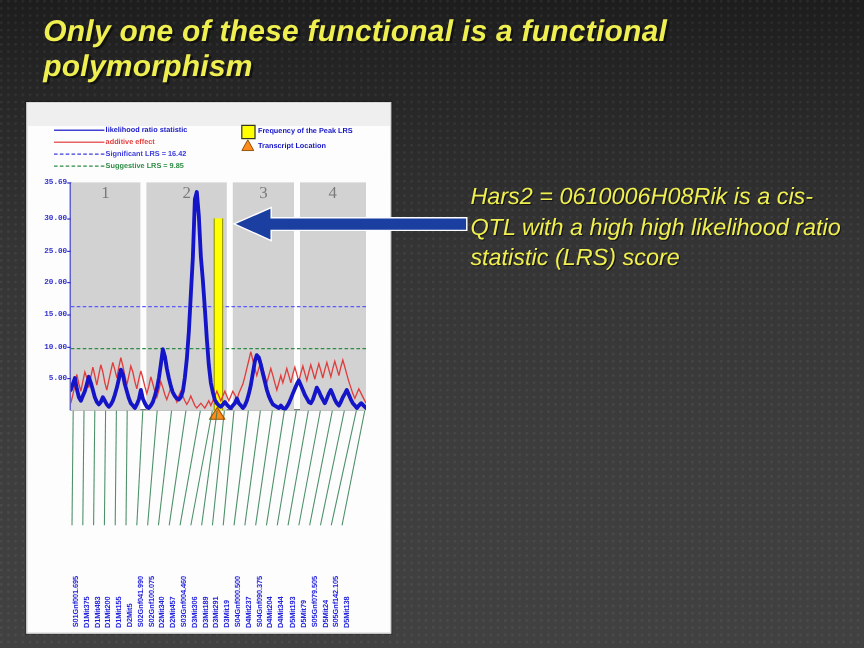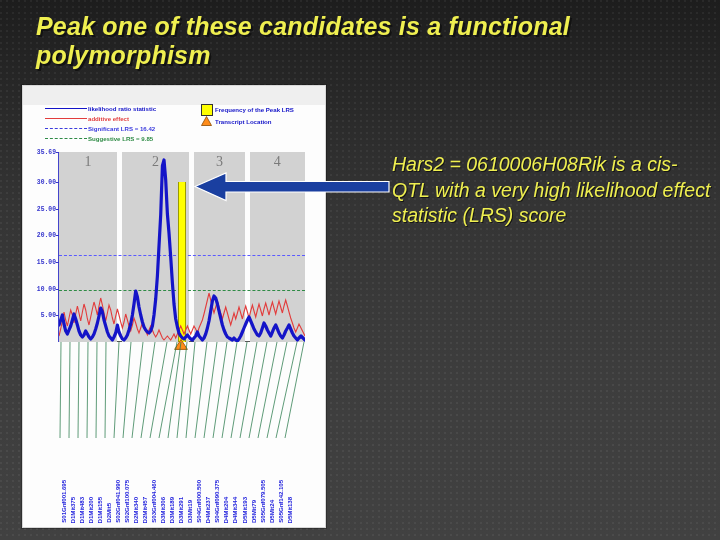--- a/index.html
+++ b/index.html
@@ -80,23 +80,23 @@
     white-space:nowrap;letter-spacing:-.1px;
     font-family:"Liberation Sans", sans-serif;
   }
   svg{display:block;}
 </style>
 </head>
 <body>
 
 <div id="slide"></div>
 
-<div id="title">Peak one of these candidates is a functional polymorphism</div>
-
-<div id="annot">Hars2 = 0610006H08Rik is a cis-QTL with a very high likelihood effect statistic (LRS) score</div>
+<div id="title">Only one of these functional is a functional polymorphism</div>
+
+<div id="annot">Hars2 = 0610006H08Rik is a cis-QTL with a high high likelihood ratio statistic (LRS) score</div>
 
 <div id="chart">
   <div id="chartTopBand"></div>
 
   <div>
     <div class="lgline" style="left:22px;top:22px;width:42px;border-top-style:solid;border-color:#1414c8;"></div>
     <div class="lg" style="left:65px;top:19px;color:#1414c8;">likelihood ratio statistic</div>
 
     <div class="lgline" style="left:22px;top:32px;width:42px;border-top-style:solid;border-color:#e23c3c;"></div>
     <div class="lg" style="left:65px;top:29px;color:#e23c3c;">additive effect</div>

